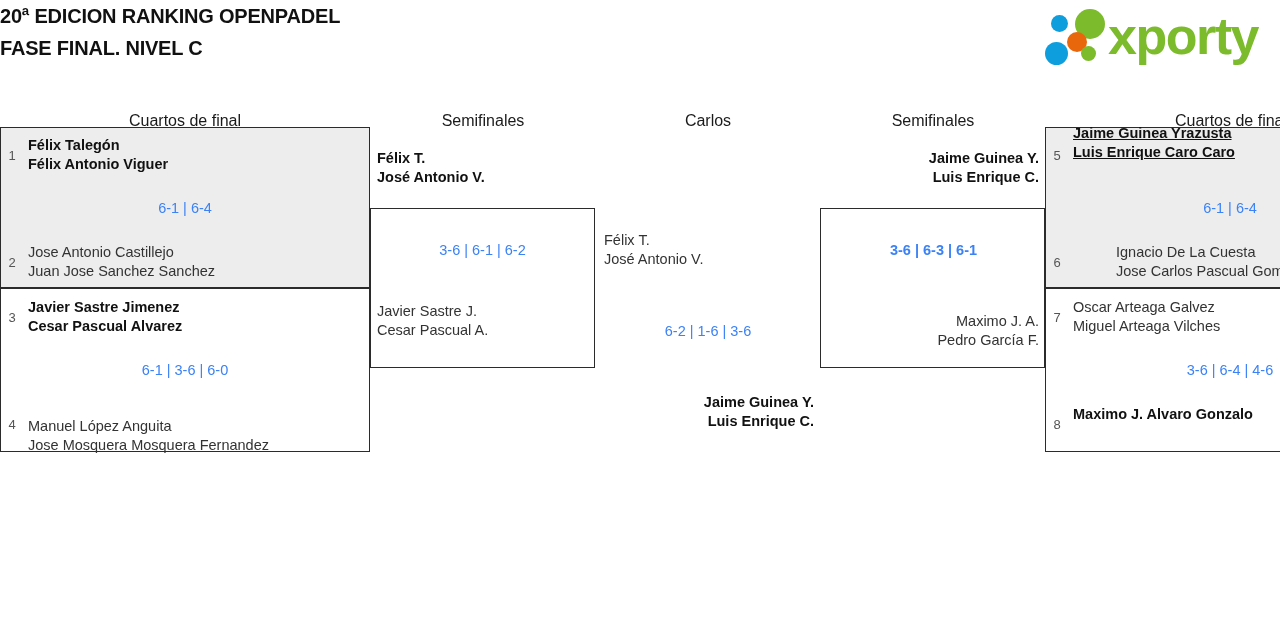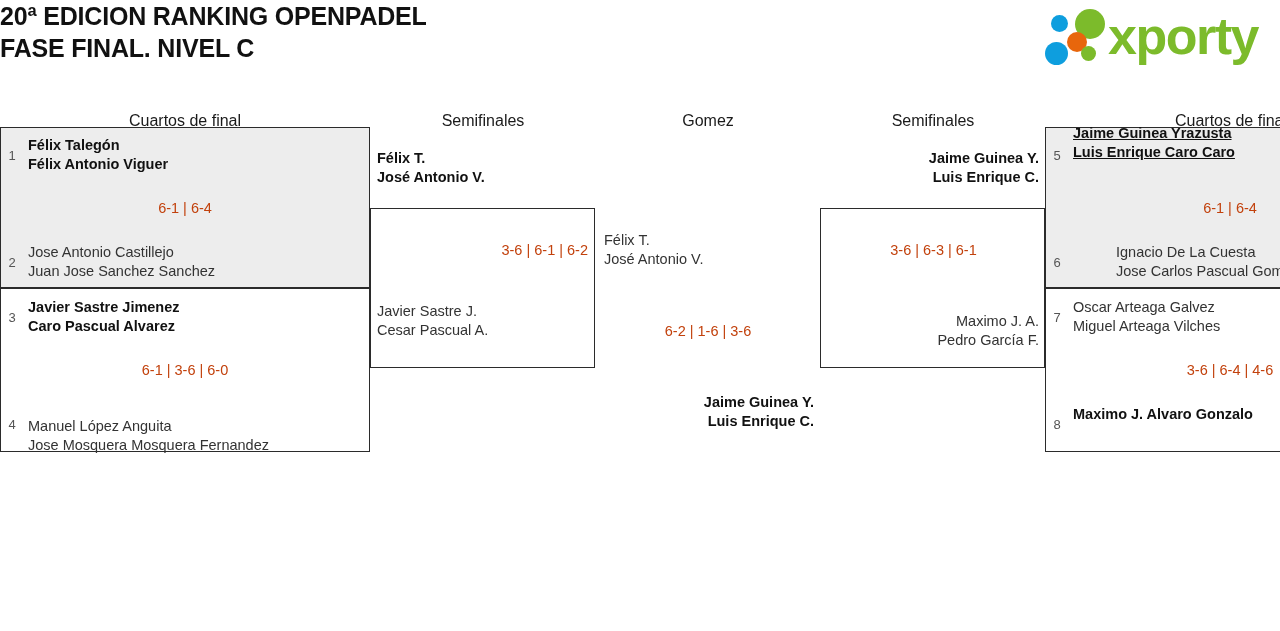--- a/index.html
+++ b/index.html
@@ -16,21 +16,21 @@
     color: #1a1a1a;
     -webkit-font-smoothing: antialiased;
   }
 
   
   #page-title {
     position: absolute;
     left: 0px;
     top: 0px;
     width: 760px;
-    font-size: 25px;
+    font-size: 20px;
     font-weight: bold;
     line-height: 32px;
     letter-spacing: -0.2px;
     color: #111111;
     white-space: pre-line;
   }
 
   #logo {
     position: absolute;
     right: 6px;
@@ -101,21 +101,21 @@
     font-size: 13px;
     color: #555555;
     line-height: 19px;
     text-align: center;
     width: 16px;
   }
 
   .score {
     position: absolute;
     font-size: 14.5px;
-    color: #c2410c;
+    color: #3b82f6;
     line-height: 19px;
     white-space: nowrap;
   }
   .score.align-center { text-align: center; }
 </style>
 </head>
 <body>
 
 <div id="page-title">20ª EDICION RANKING OPENPADEL
 FASE FINAL. NIVEL C</div>
@@ -126,21 +126,21 @@
     <span class="dot dot-green-lg"></span>
     <span class="dot dot-orange"></span>
     <span class="dot dot-blue-lg"></span>
     <span class="dot dot-green-sm"></span>
   </div>
   <div class="wordmark">xporty</div>
 </div>
 
 <div class="round-header" style="left:85px;  width:200px;">Cuartos de final</div>
 <div class="round-header" style="left:383px; width:200px;">Semifinales</div>
-<div class="round-header" style="left:608px; width:200px;">Gomez</div>
+<div class="round-header" style="left:608px; width:200px;">Carlos</div>
 <div class="round-header" style="left:833px; width:200px;">Semifinales</div>
 <div class="round-header" style="left:1131px;width:200px;">Cuartos de final</div>
 
 <div class="match-box shaded" style="left:0px; top:127px; width:370px; height:161px;"></div>
 <div class="match-box" style="left:0px; top:288px; width:370px; height:164px;"></div>
 
 <div class="seed" style="left:4px; top:146px;">1</div>
 <div class="team winner" style="left:28px; top:136px;">
   <div>Félix Talegón</div>
   <div>Félix Antonio Viguer</div>
@@ -148,56 +148,56 @@
 <div class="score align-center" style="left:28px; top:199px; width:314px;">6-1 | 6-4</div>
 <div class="seed" style="left:4px; top:253px;">2</div>
 <div class="team" style="left:28px; top:243px;">
   <div>Jose Antonio Castillejo</div>
   <div>Juan Jose Sanchez Sanchez</div>
 </div>
 
 <div class="seed" style="left:4px; top:308px;">3</div>
 <div class="team winner" style="left:28px; top:298px;">
   <div>Javier Sastre Jimenez</div>
-  <div>Caro Pascual Alvarez</div>
+  <div>Cesar Pascual Alvarez</div>
 </div>
 <div class="score align-center" style="left:28px; top:361px; width:314px;">6-1 | 3-6 | 6-0</div>
 <div class="seed" style="left:4px; top:415px;">4</div>
 <div class="team" style="left:28px; top:405px;margin-top:12px;">
   <div>Manuel López Anguita</div>
   <div>Jose Mosquera Mosquera Fernandez</div>
 </div>
 
 <div class="match-box" style="left:370px; top:208px; width:225px; height:160px;"></div>
 <div class="team winner" style="left:377px; top:149px;">
   <div>Félix T.</div>
   <div>José Antonio V.</div>
 </div>
-<div class="score align-center" style="left:377px; top:241px; width:211px;text-align:right;">3-6 | 6-1 | 6-2</div>
+<div class="score align-center" style="left:377px; top:241px; width:211px;">3-6 | 6-1 | 6-2</div>
 <div class="team" style="left:377px; top:302px;">
   <div>Javier Sastre J.</div>
   <div>Cesar Pascual A.</div>
 </div>
 
 <div class="team" style="left:604px; top:231px;">
   <div>Félix T.</div>
   <div>José Antonio V.</div>
 </div>
 <div class="score align-center" style="left:604px; top:322px; width:208px;">6-2 | 1-6 | 3-6</div>
 <div class="team winner align-right" style="left:512px; top:393px; width:302px;">
   <div>Jaime Guinea Y.</div>
   <div>Luis Enrique C.</div>
 </div>
 
 <div class="match-box" style="left:820px; top:208px; width:225px; height:160px;"></div>
 <div class="team winner align-right" style="left:760px; top:149px; width:279px;">
   <div>Jaime Guinea Y.</div>
   <div>Luis Enrique C.</div>
 </div>
-<div class="score align-center" style="left:828px; top:241px; width:211px;">3-6 | 6-3 | 6-1</div>
+<div class="score align-center" style="left:828px; top:241px; width:211px;font-weight:bold;">3-6 | 6-3 | 6-1</div>
 <div class="team align-right" style="left:760px; top:312px; width:279px;">
   <div>Maximo J. A.</div>
   <div>Pedro García F.</div>
 </div>
 
 <div class="match-box shaded" style="left:1045px; top:127px; width:370px; height:161px;"></div>
 <div class="match-box" style="left:1045px; top:288px; width:370px; height:164px;"></div>
 
 <div class="seed" style="left:1049px; top:146px;">5</div>
 <div class="team winner" style="left:1073px; top:124px;text-decoration:underline;">

